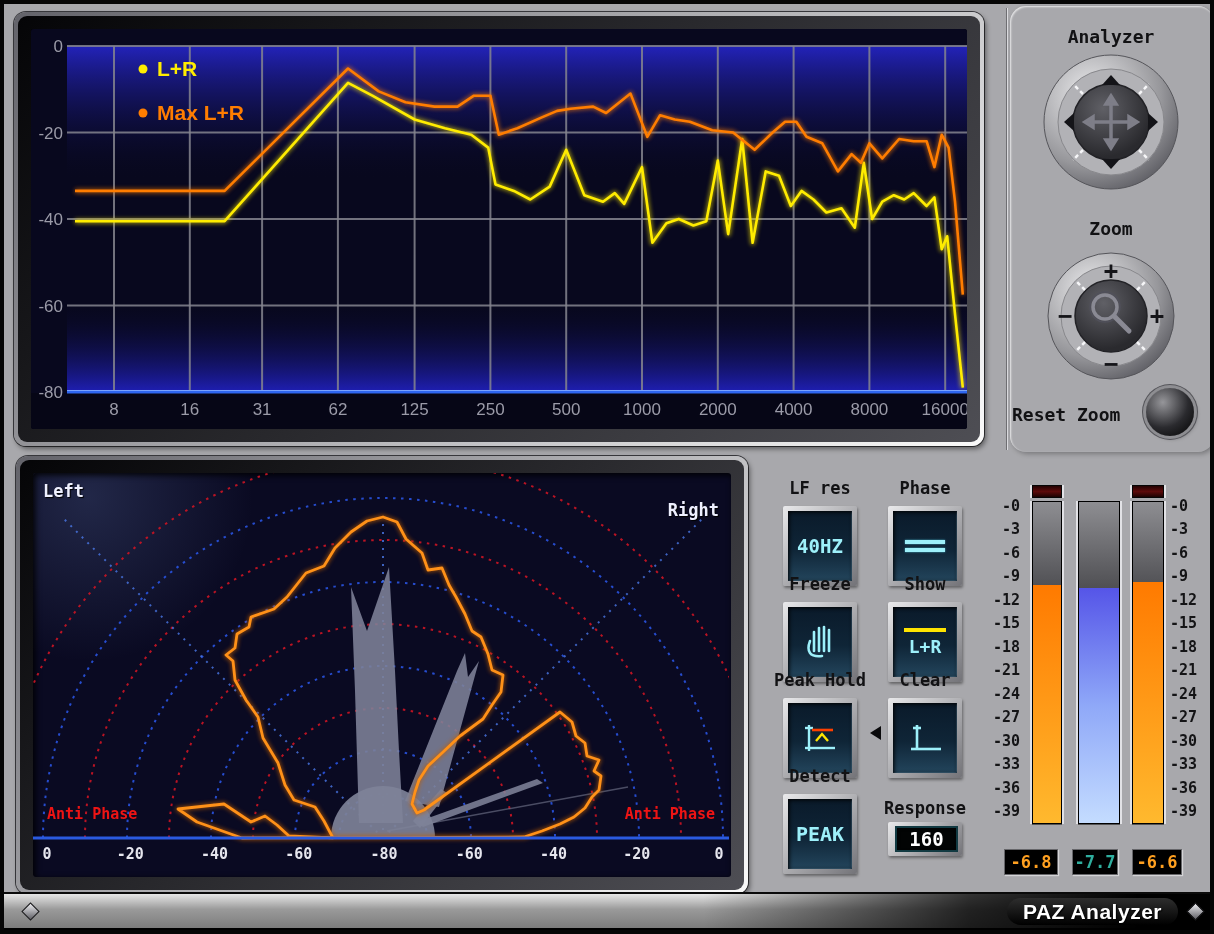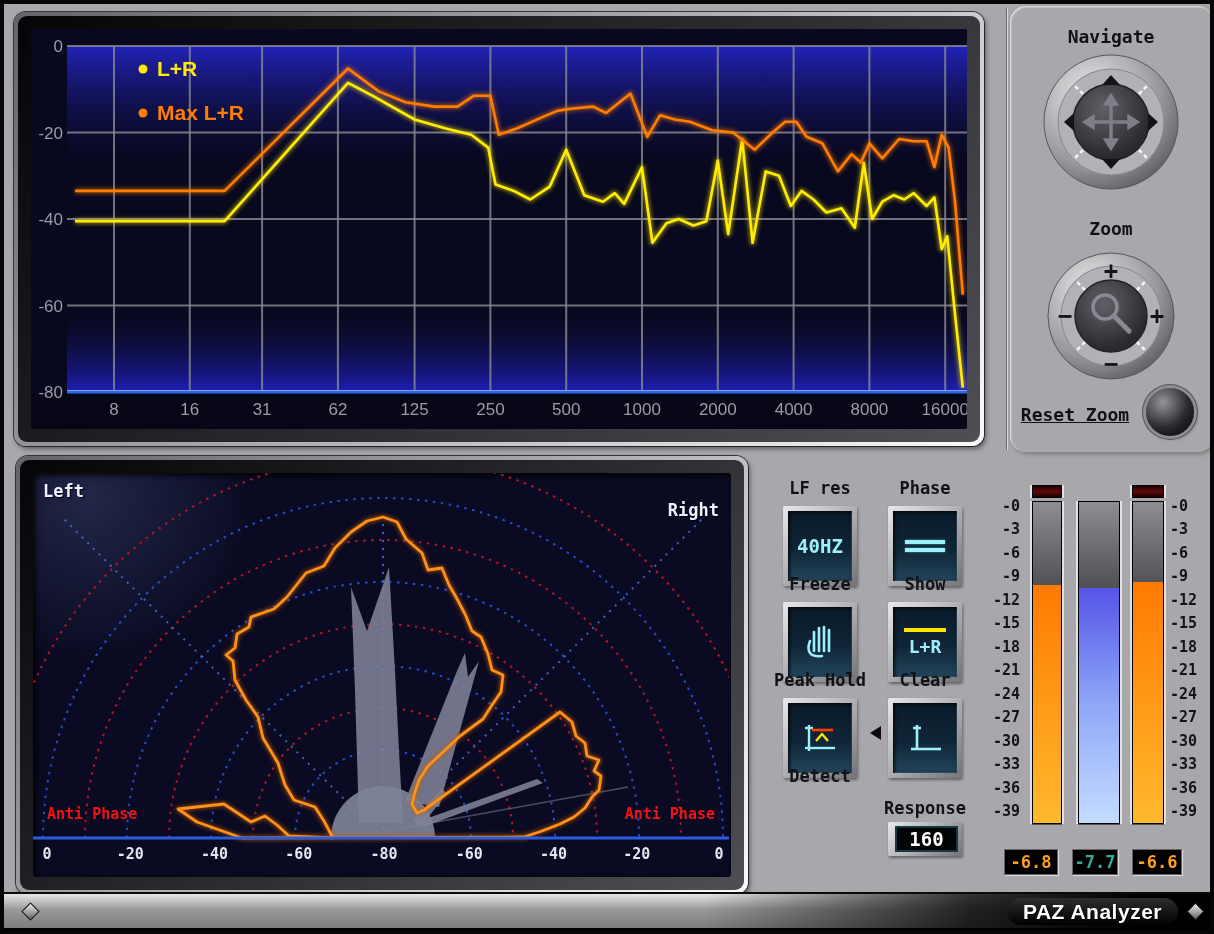--- a/index.html
+++ b/index.html
@@ -191,21 +191,21 @@
               <text x="126" y="91" fill="#ff7d00" font-size="21" font-weight="bold" font-family="Liberation Sans, sans-serif">Max L+R</text>
             </g>
         </svg>
       </div>
     </div>
   </div>
 
   <div class="panel-groove"></div>
   <div id="right-panel"></div>
 
-  <div class="ctl-title" style="left:1040px; top:22px; width:134px;">Navigate</div>
+  <div class="ctl-title" style="left:1040px; top:22px; width:134px;">Analyzer</div>
   <svg style="position:absolute; left:1037px; top:48px;" width="140" height="140" viewBox="0 0 140 140">
     <defs>
       <radialGradient id="rimG" cx="35%" cy="30%" r="75%">
         <stop offset="0" stop-color="#ececee"></stop>
           <stop offset="0.7" stop-color="#97979b"></stop>
           <stop offset="1" stop-color="#626268"></stop>
       </radialGradient>
       <radialGradient id="cenG" cx="40%" cy="32%" r="75%">
         <stop offset="0" stop-color="#606066"></stop>
           <stop offset="0.85" stop-color="#2a2a2e"></stop>
@@ -251,21 +251,21 @@
       <text x="20" y="74">−</text>
       <text x="112" y="74">+</text>
     </g>
     <g>
       <circle cx="60" cy="57" r="15" fill="none" stroke="#50505a" stroke-width="1.5"></circle>
       <circle cx="60" cy="57" r="12" fill="none" stroke="#8a8a94" stroke-width="3.5"></circle>
       <line x1="69" y1="66" x2="84" y2="81" stroke="#8a8a94" stroke-width="5" stroke-linecap="round"></line>
     </g>
   </svg>
 
-  <div class="ctl-title" style="left:1008px; top:400px; width:126px; text-align:center;text-decoration:underline;">Reset Zoom</div>
+  <div class="ctl-title" style="left:1008px; top:400px; width:126px; text-align:left;">Reset Zoom</div>
   <div id="reset-zoom-button"></div>
 
   <div class="bezel" style="left:12px; top:452px; width:732px; height:438px;">
     <div class="bezel-dark">
       <div class="screen" id="phase-screen">
         <svg id="phase-svg" width="696" height="402" viewBox="0 0 696 402" preserveAspectRatio="none">
           <defs>
               <filter id="blur2">
                 <feGaussianBlur stdDeviation="2"></feGaussianBlur>
               </filter>
@@ -375,20 +375,25 @@
         <g stroke="#9df0fa" stroke-width="2.6" fill="none">
           <line x1="13" y1="5" x2="13" y2="29"></line>
           <line x1="9" y1="8" x2="17" y2="8"></line>
           <line x1="7" y1="29" x2="37" y2="29"></line>
         </g>
       </svg>
     </div>
   </div>
 
   <div class="ctl-label" style="left:779px; top:762px; width:74px;">Detect</div>
+  <div class="btn" style="left:779px; top:790px;">
+    <div class="btn-inner">
+        <span style="font-size:20px;">PEAK</span>
+      </div>
+  </div>
 
   <div class="ctl-label" style="left:872px; top:794px; width:98px;">Response</div>
   <div class="display-box" style="left:884px; top:818px; width:74px; height:34px;padding-left:7px;">
     <div class="display-inner">
         <span>160</span>
       </div>
   </div>
 
   <div class="clip-led" style="left:1028px; width:30px;"></div>
   <div class="clip-led" style="left:1128px; width:32px;"></div>

